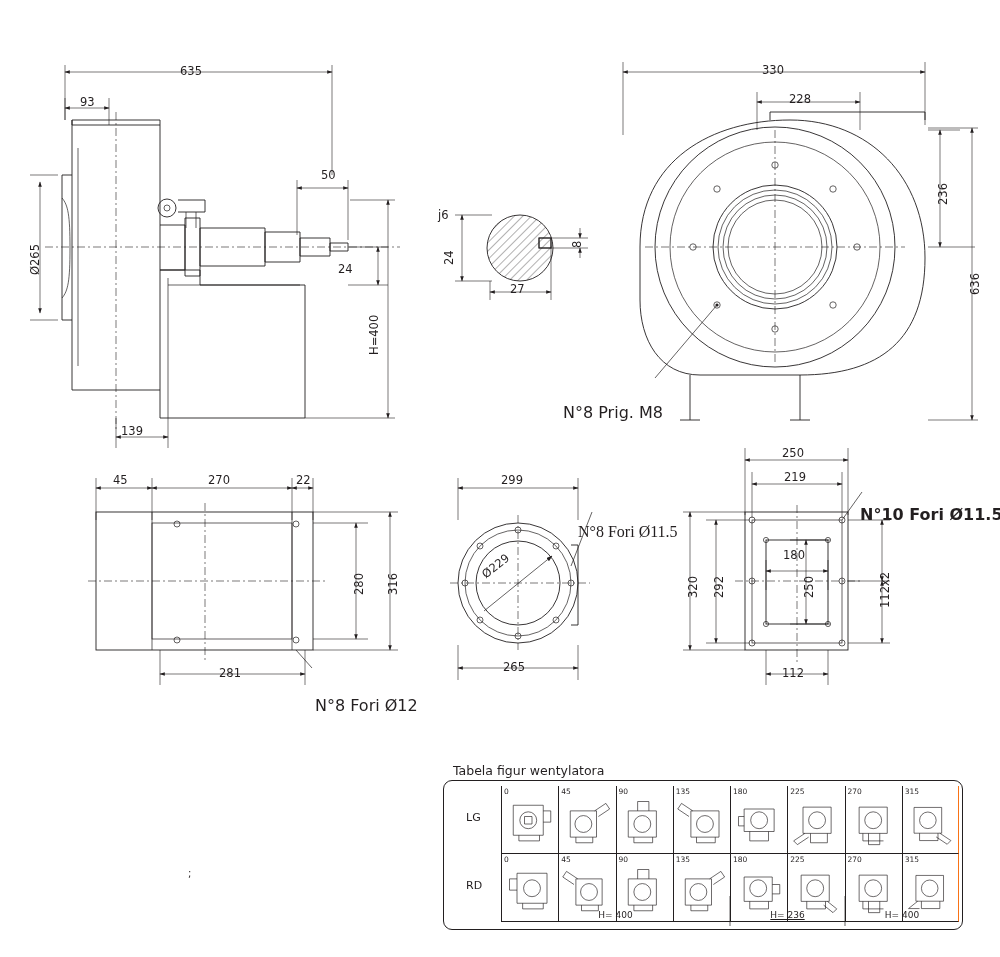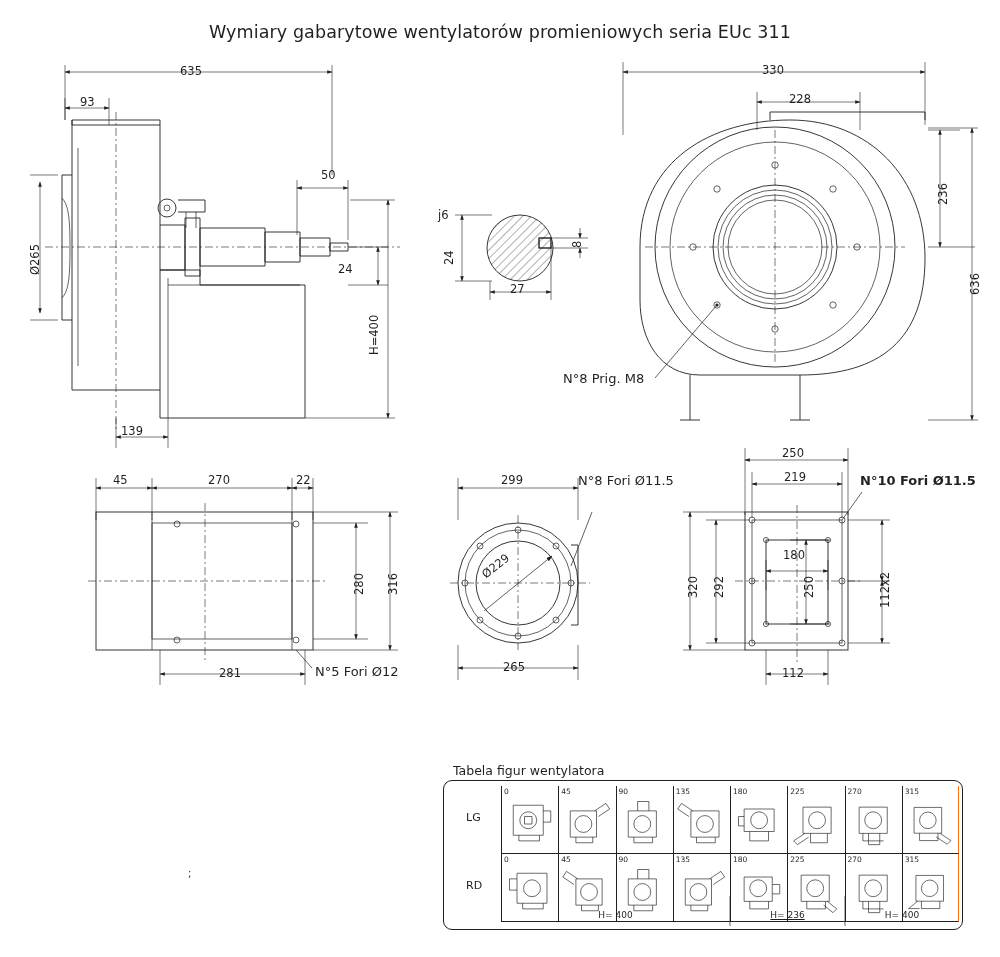--- a/index.html
+++ b/index.html
@@ -29,23 +29,24 @@
     font-size: 11.5px;
     color: #231f20;
     white-space: nowrap;
   }
   .dim.rot {
     transform: rotate(-90deg);
     transform-origin: 0 0;
   }
   .note {
     position: absolute;
-    font-size: 13px;
+    font-size: 16px;
     color: #231f20;
     white-space: nowrap;
+    margin-top: 32px;
   }
   svg { position: absolute; left: 0; top: 0; overflow: visible; }
   .ln { stroke: #231f20; stroke-width: 0.9; fill: none; }
   .thin { stroke: #231f20; stroke-width: 0.7; fill: none; }
   .ext { stroke: #231f20; stroke-width: 0.6; fill: none; }
   .dash { stroke: #231f20; stroke-width: 0.6; fill: none; stroke-dasharray: 8 3 2 3; }
   .hatch-fill { fill: url(#hatch); stroke: #231f20; stroke-width: 0.9; }
   .wht { fill: #ffffff; stroke: #231f20; stroke-width: 0.9; }
   .tbl-title {
     position: absolute;
@@ -98,21 +99,20 @@
     position: absolute;
     font-size: 10px;
     color: #231f20;
   }
 </style>
 </head>
 <body>
 
 <div id="page">
 
-  <div class="title">Wymiary gabarytowe wentylatorów promieniowych seria EUc 311</div>
 
   <svg width="1000" height="957">
     <defs>
       <pattern id="hatch" width="6" height="6" patternUnits="userSpaceOnUse" patternTransform="rotate(45)">
         <line x1="0" y1="0" x2="0" y2="6" stroke="#231f20" stroke-width="0.7"></line>
       </pattern>
       <marker id="ar" markerWidth="9" markerHeight="9" refX="8" refY="3" orient="auto">
         <path d="M0,0 L9,3 L0,6 z" fill="#231f20"></path>
       </marker>
       <marker id="arS" markerWidth="9" markerHeight="9" refX="1" refY="3" orient="auto">
@@ -385,26 +385,26 @@
   <div class="dim rot" style="left:936px; top:205px;">236</div>
   <div class="dim rot" style="left:968px; top:295px;">636</div>
   <div class="note" style="left:563px; top:371px;">N°8 Prig. M8</div>
 
   <div class="dim" style="left:113px; top:473px;">45</div>
   <div class="dim" style="left:208px; top:473px;">270</div>
   <div class="dim" style="left:296px; top:473px;">22</div>
   <div class="dim rot" style="left:352px; top:595px;">280</div>
   <div class="dim rot" style="left:386px; top:595px;">316</div>
   <div class="dim" style="left:219px; top:666px;">281</div>
-  <div class="note" style="left:315px; top:664px;">N°5 Fori Ø12</div>
+  <div class="note" style="left:315px; top:664px;">N°8 Fori Ø12</div>
 
   <div class="dim" style="left:501px; top:473px;">299</div>
   <div class="dim" style="left:479px; top:570px; transform:rotate(-38deg); transform-origin:0 0;">Ø229</div>
   <div class="dim" style="left:503px; top:660px;">265</div>
-  <div class="note" style="left:578px; top:473px;">N°8 Fori Ø11.5</div>
+  <div class="note" style="left:578px; top:491px;font-family:Liberation Serif, serif;">N°8 Fori Ø11.5</div>
 
   <div class="dim" style="left:782px; top:446px;">250</div>
   <div class="dim" style="left:784px; top:470px;">219</div>
   <div class="dim" style="left:783px; top:548px;">180</div>
   <div class="dim rot" style="left:686px; top:598px;">320</div>
   <div class="dim rot" style="left:712px; top:598px;">292</div>
   <div class="dim rot" style="left:802px; top:598px;">250</div>
   <div class="dim rot" style="left:878px; top:608px;">112x2</div>
   <div class="dim" style="left:782px; top:666px;">112</div>
   <div class="note" style="left:860px; top:473px;font-weight:bold;">N°10 Fori Ø11.5</div>

